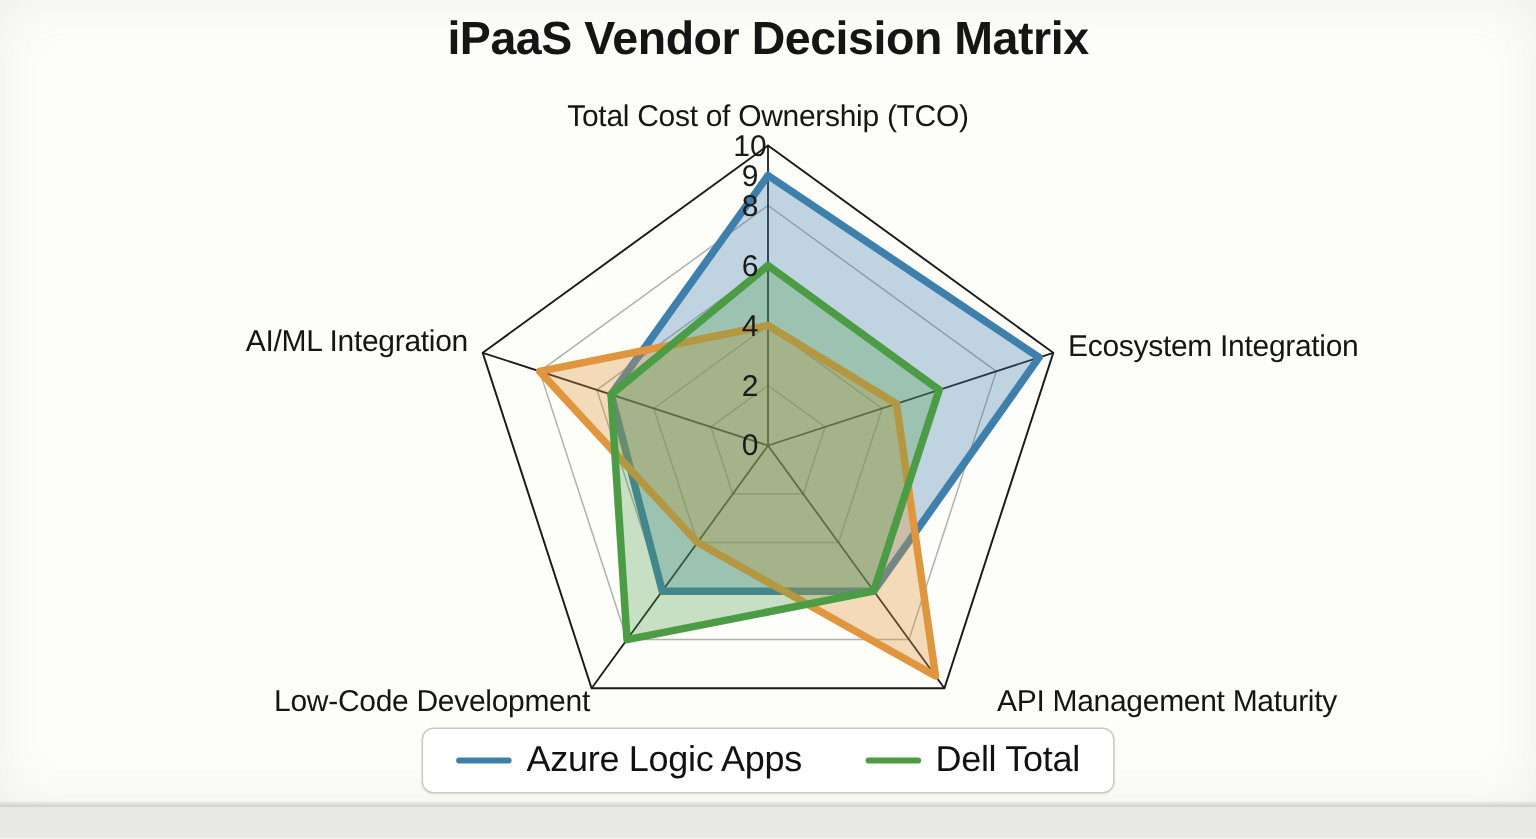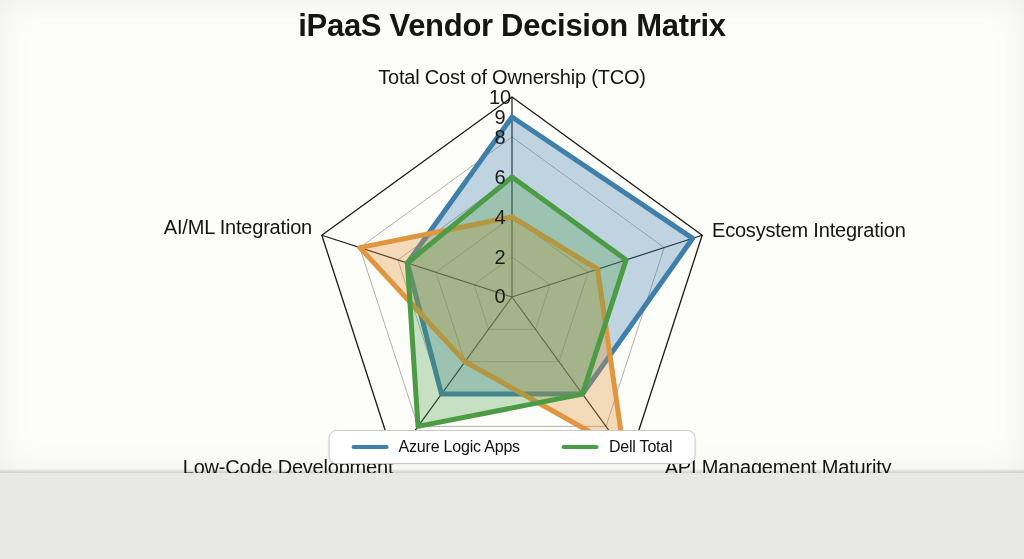--- a/index.html
+++ b/index.html
@@ -1,17 +1,17 @@
 <!DOCTYPE html>
 <html><head>
 <meta charset="utf-8">
 <style>
   html,body{margin:0;padding:0;background:#e8e8e4;}
   #screen{
-    position:relative;width:1024px;height:473px;overflow:hidden;
+    position:relative;width:1024px;height:538px;overflow:hidden;
     background:#fdfdf9;
     font-family:"Liberation Sans", sans-serif;
     box-shadow:inset 0 0 34px rgba(120,118,110,0.10);
   }
   #edge-shadow-bottom{
     position:absolute;left:0;bottom:0;width:100%;height:4px;
     background:linear-gradient(to bottom, rgba(0,0,0,0.02), rgba(0,0,0,0.16));
   }
   #chart-title{
     position:absolute;top:8px;left:0;width:100%;
@@ -23,21 +23,21 @@
   .tick-label{font-size:20px;fill:#1a1a1a;}
   #legend{
     position:absolute;bottom:9px;left:50%;transform:translateX(-50%);
     display:flex;align-items:center;gap:42px;
     background:#ffffff;border:1.5px solid #c9c9c6;border-radius:8px;
     padding:7px 22px;box-shadow:0 1px 2px rgba(0,0,0,0.05);
     white-space:nowrap;
   }
   .legend-item{display:flex;align-items:center;gap:10px;}
   .legend-swatch{width:37px;height:4.5px;border-radius:2px;flex:0 0 auto;}
-  .legend-label{font-size:16px;color:#111;letter-spacing:-0.2px;}
+  .legend-label{font-size:24px;color:#111;letter-spacing:-0.2px;}
 </style>
 </head>
 <body>
 
 <div id="screen">
 
   <div id="chart-title">iPaaS Vendor Decision Matrix</div>
 
   <svg id="radar-svg" width="1024" height="559" viewBox="0 0 1024 559">
 

